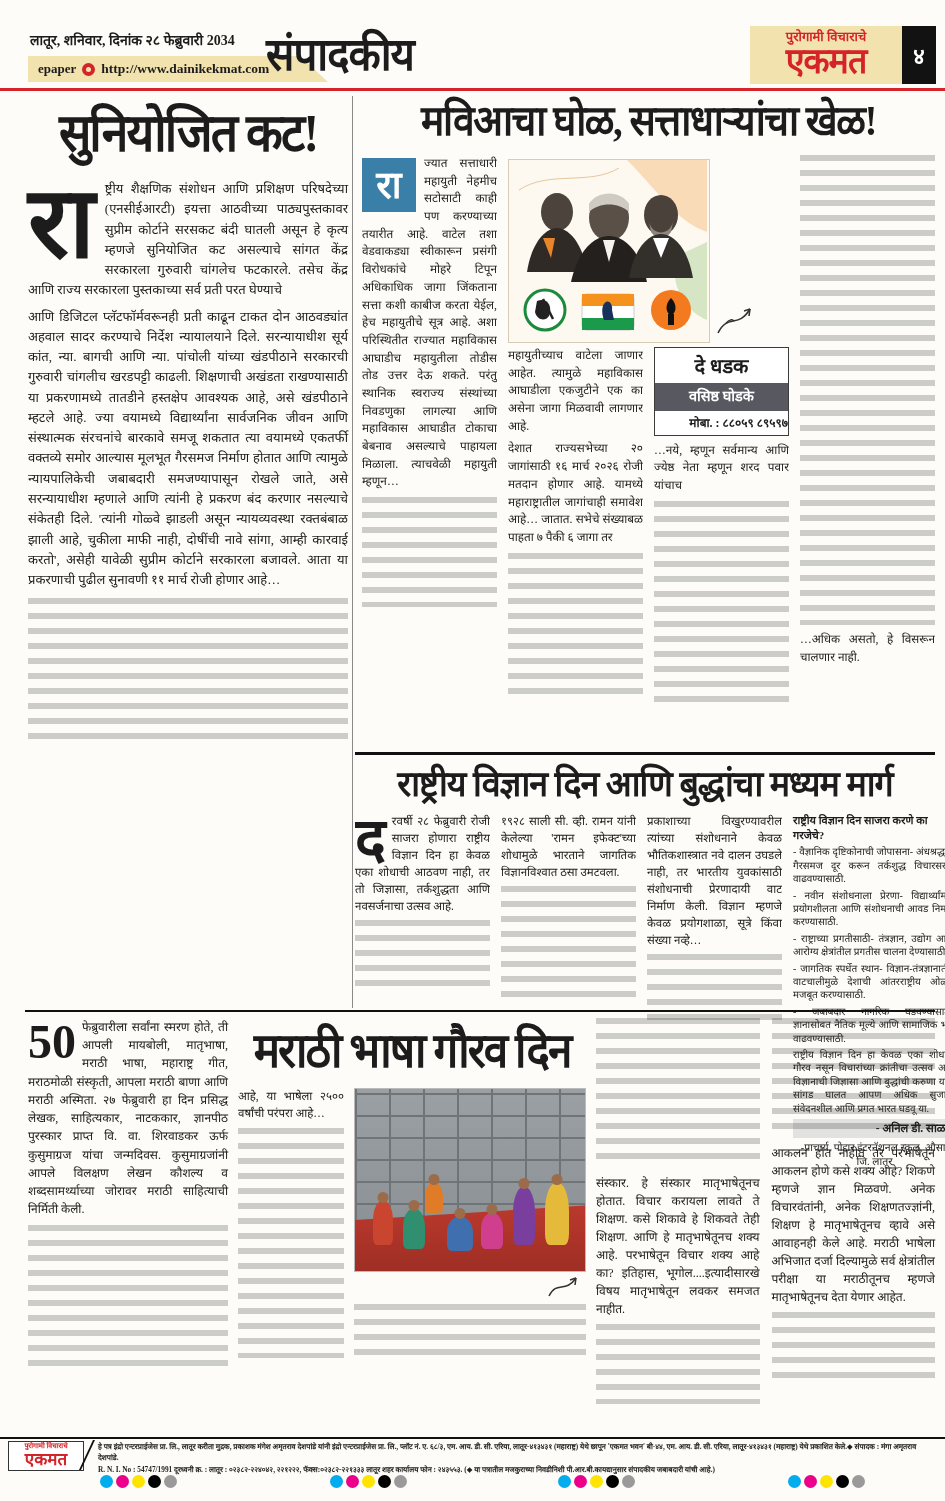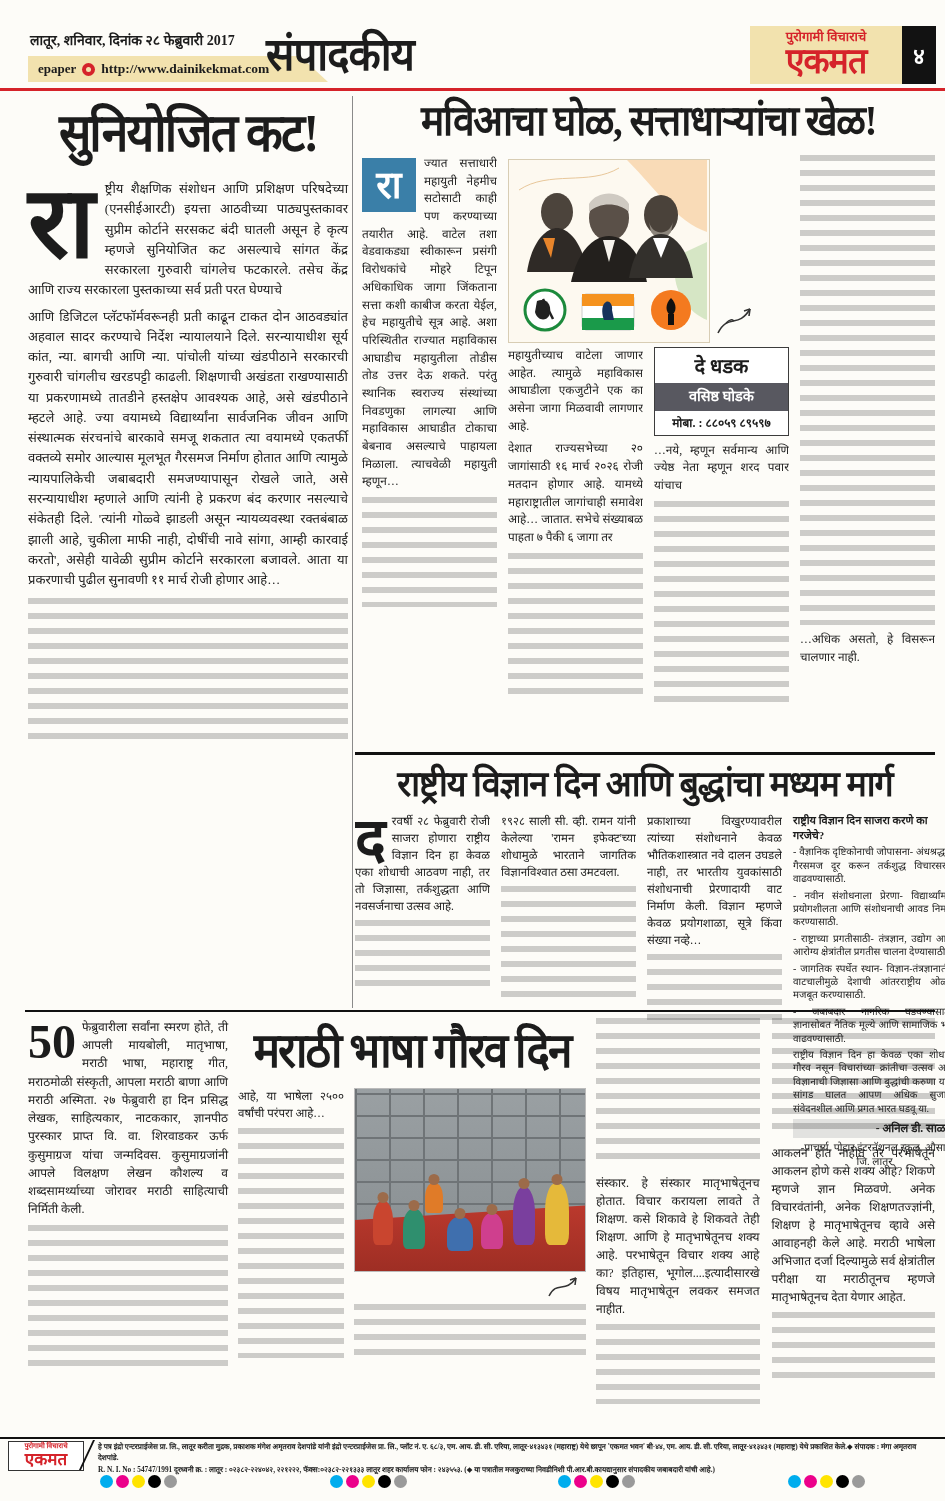--- a/index.html
+++ b/index.html
@@ -41,21 +41,21 @@
   .main .cols{position:relative;display:flex;gap:11px;margin-top:10px;height:600px;}
   .main .c{flex:0 0 135px;width:135px;font-size:11.8px;line-height:1.5;overflow:hidden;}
   .pt{padding-top:192px;box-sizing:border-box;}
   .dc-box{float:left;width:54px;height:54px;background:#3a7fa8;color:#fff;font-size:38px;font-weight:bold;
           display:flex;align-items:center;justify-content:center;margin:3px 8px 2px 0;}
   .photo1{position:absolute;left:146px;top:4px;width:200px;height:182px;border:1px solid #d8cdb4;background:#fdf9f0;}
   .squiggle{position:absolute;left:352px;top:148px;}
   .namebox{border:1.5px solid #3c3c3c;text-align:center;background:#fff;margin-bottom:6px;}
   .namebox .t{font-size:20px;font-weight:bold;padding:3px 0 2px;}
   .namebox .n{background:#585860;color:#fff;font-size:14.5px;font-weight:bold;padding:3px 2px;}
-  .namebox .p{font-size:12px;font-weight:bold;padding:3px 0;}
+  .namebox .p{font-size:12px;font-weight:bold;padding:3px 0;text-align:right;}
   .namebox .s{background:#6a6a72;color:#fff;font-size:9.5px;padding:2px 2px 3px;}
 
   
   .sci{position:absolute;left:355px;top:752px;width:580px;}
   .sci .topline{height:3px;background:#111;}
   .sci h2{margin:4px 0 0;text-align:center;font-size:34px;font-weight:bold;transform:scaleY(1.05);letter-spacing:-1px;white-space:nowrap;}
   .sci .cols{display:flex;gap:11px;margin-top:8px;height:212px;}
   .sci .c{flex:0 0 135px;width:135px;font-size:11.5px;line-height:1.48;overflow:hidden;}
   .sci .c4{flex:0 0 163px;width:163px;font-size:10px;line-height:1.34;}
   .dc-sci{float:left;font-size:58px;line-height:.8;font-weight:bold;margin:4px 6px 0 0;}
@@ -92,21 +92,21 @@
   .fslant{position:absolute;left:86px;top:1440px;width:2px;height:30px;background:#111;transform:skewX(-25deg);}
   .ftext{position:absolute;left:98px;top:1441px;width:840px;font-size:7.3px;line-height:1.55;font-weight:bold;color:#222;}
   .dots{position:absolute;top:1475px;display:flex;gap:3px;}
   .dot{width:13px;height:13px;border-radius:50%;}
 </style>
 </head>
 <body>
 
 <div class="page">
 
-  <div class="dateline">लातूर, शनिवार, दिनांक २८ फेब्रुवारी 2017</div>
+  <div class="dateline">लातूर, शनिवार, दिनांक २८ फेब्रुवारी 2034</div>
   <div class="epaper-strip">
     <span class="lbl">epaper</span>
     <span class="epaper-icon"></span>
     <span class="epaper-url">http://www.dainikekmat.com</span>
   </div>
   <div class="section-title">संपादकीय</div>
   <div class="masthead">
     <div class="tag">पुरोगामी विचाराचे</div>
     <div class="brand">एकमत</div>
   </div>

